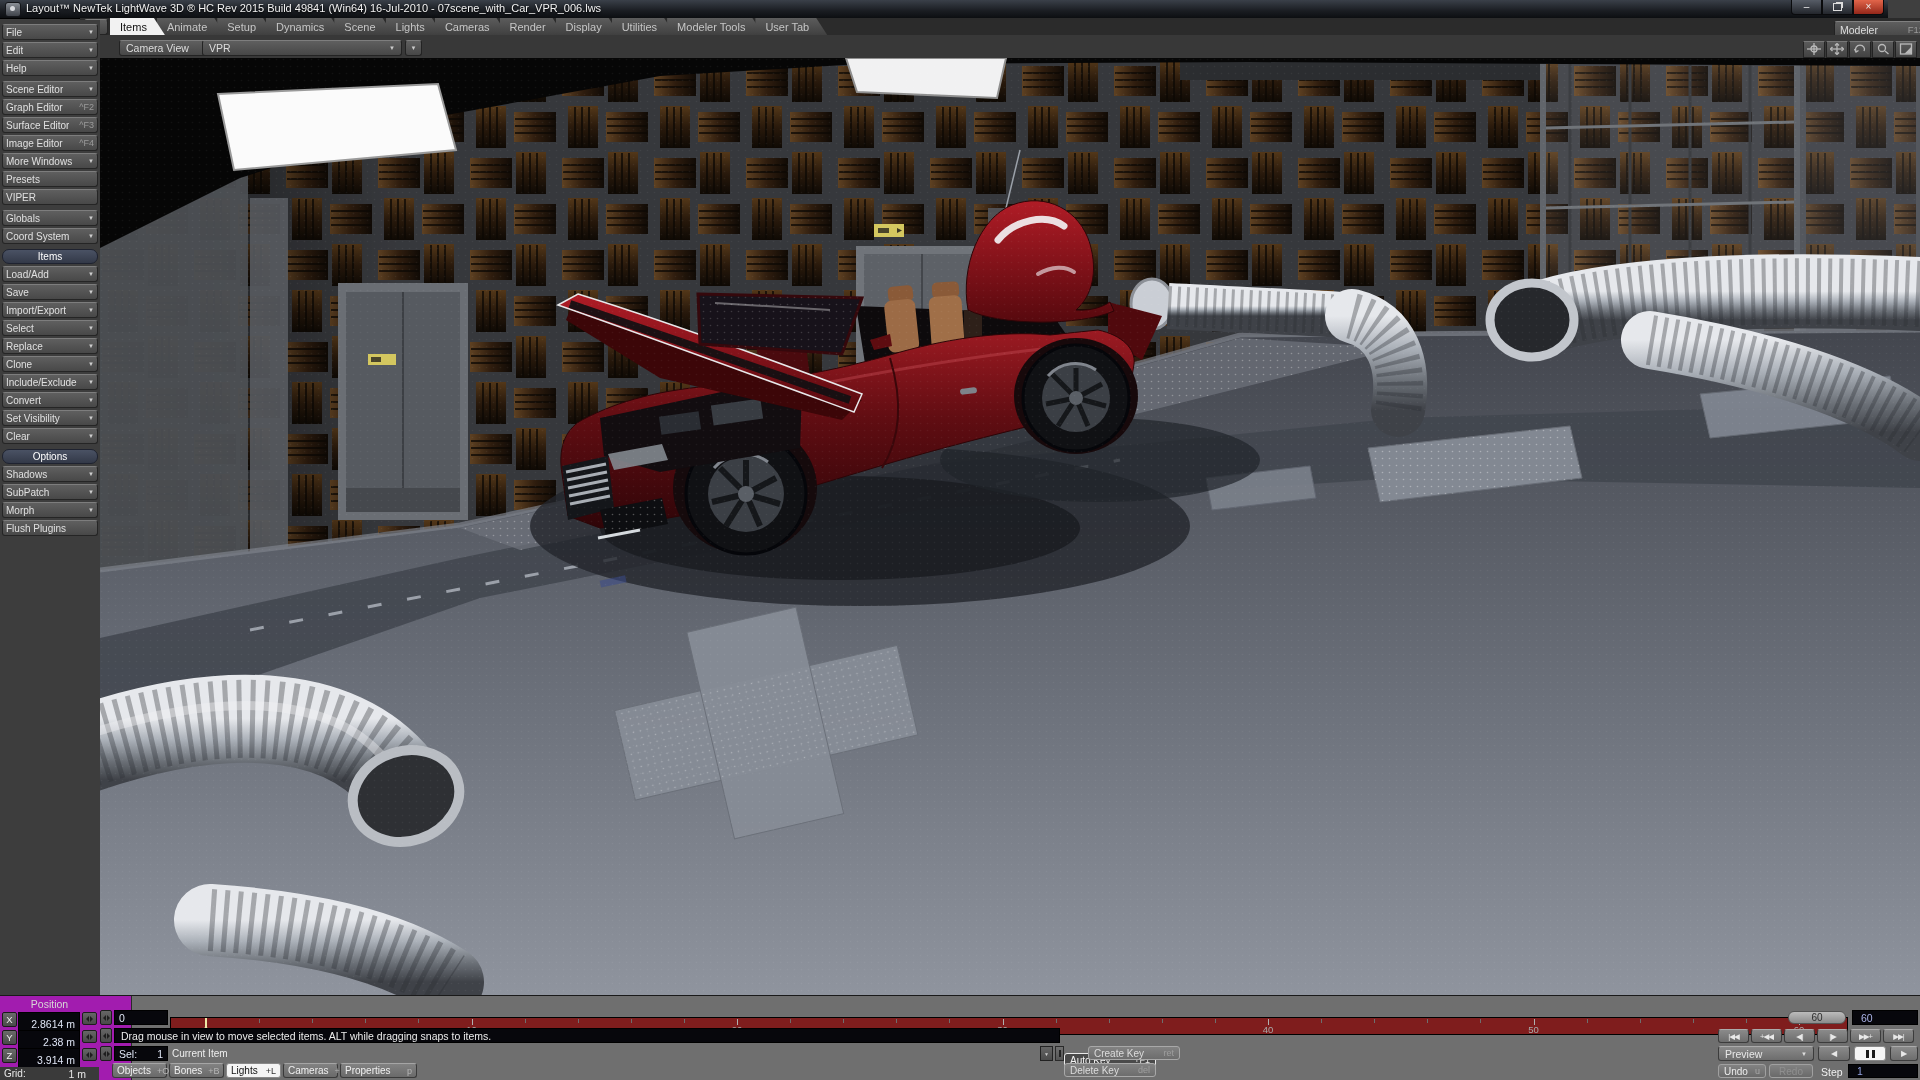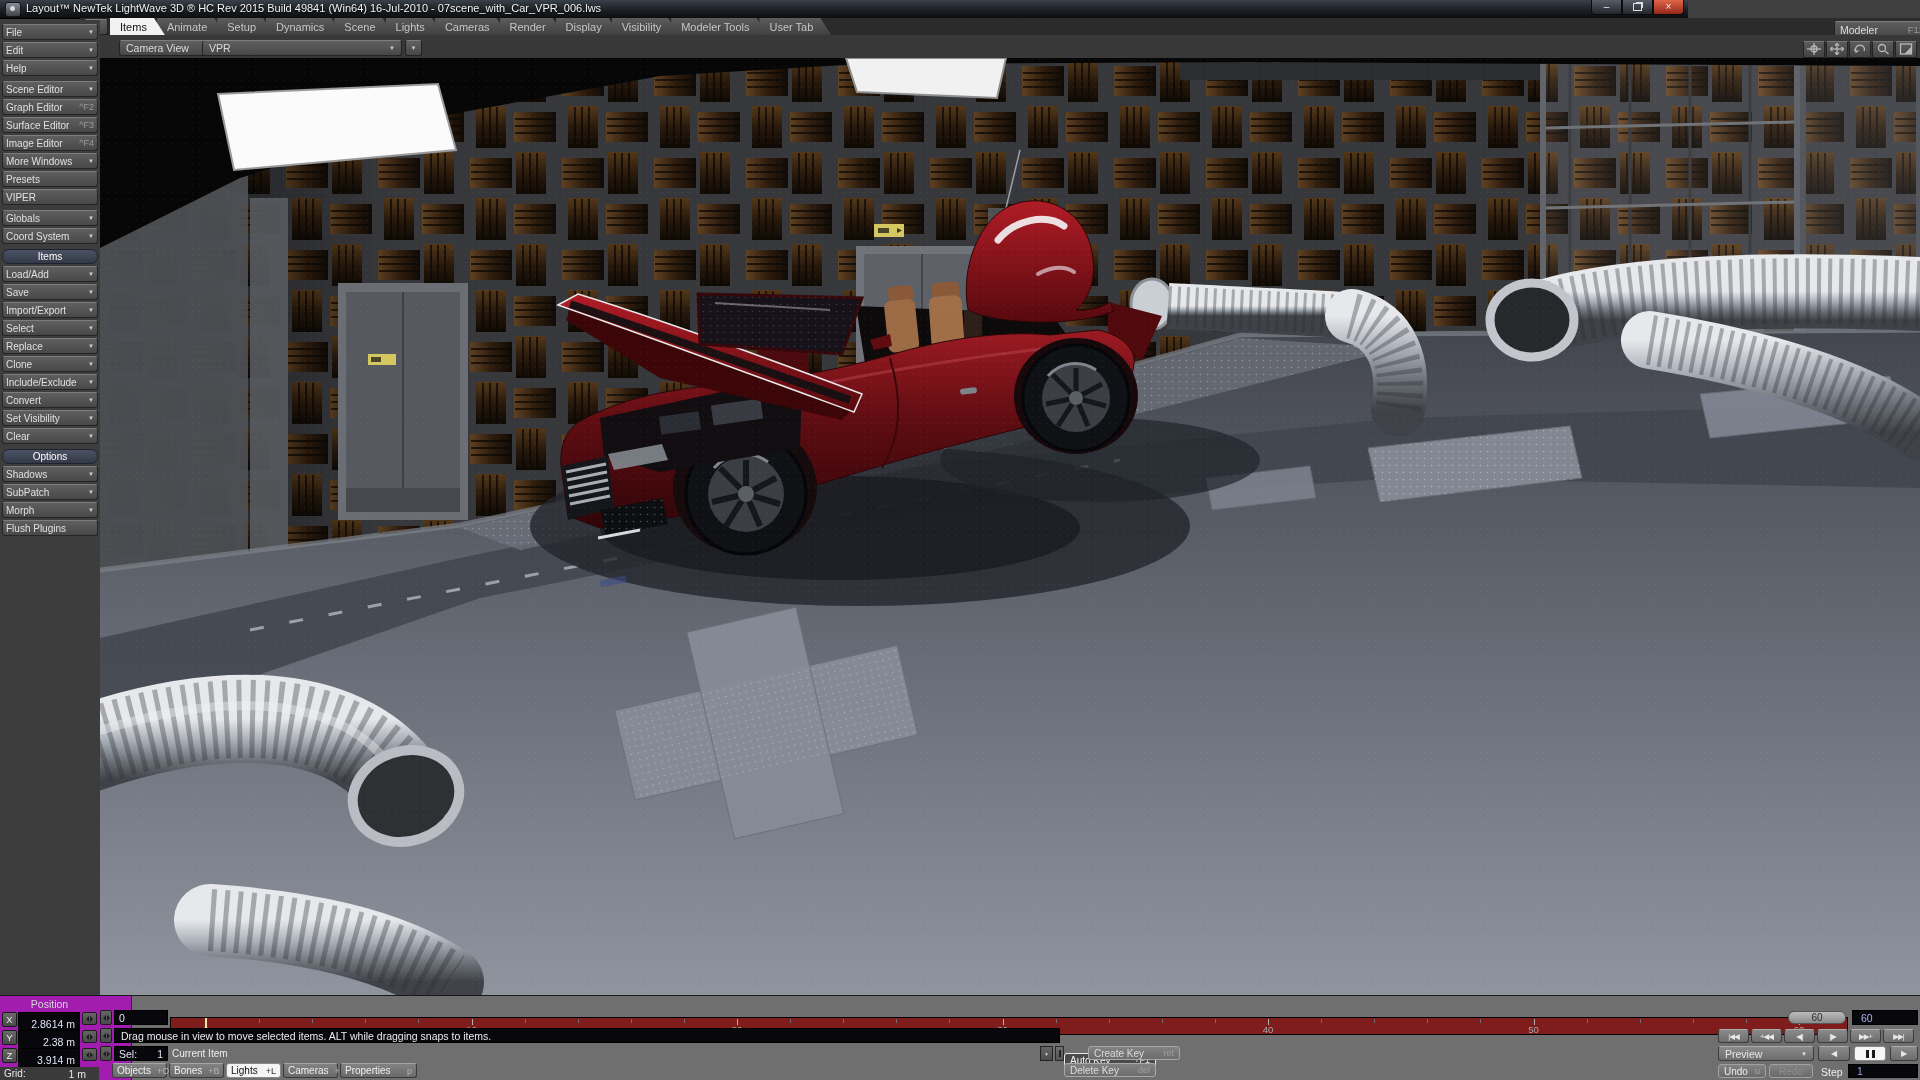--- a/index.html
+++ b/index.html
@@ -1,19 +1,19 @@
 <!DOCTYPE html>
 <html><head>
 <meta charset="utf-8">
 <style>
   html,body{margin:0;padding:0;background:#222;}
   #app{position:relative;width:1920px;height:1080px;background:#3f3f3f;overflow:hidden;
        font-family:"Liberation Sans","DejaVu Sans",sans-serif;color:#ddd;-webkit-font-smoothing:antialiased;}
   
-  #titlebar{position:absolute;left:0;top:0;width:1688px;height:18px;
+  #titlebar{position:absolute;left:0;top:0;width:1888px;height:18px;
     background:linear-gradient(#3a4049,#1a1d22 60%,#0c0e11);border-bottom:1px solid #000;}
   #appicon{position:absolute;left:5px;top:2px;width:14px;height:13px;border-radius:3px;
     background:linear-gradient(#8a8f96,#3f434a);border:1px solid #14161a;}
   #appicon:after{content:"";position:absolute;left:4px;top:3px;width:5px;height:5px;border-radius:50%;background:#d8dade;}
   #title{position:absolute;left:26px;top:2px;font-size:11px;color:#f2f2f2;text-shadow:0 1px 2px #000;white-space:nowrap;}
   #winbtns{position:absolute;right:4px;top:0;display:flex;}
   .wbtn{width:29px;height:14px;display:flex;align-items:center;justify-content:center;
     background:linear-gradient(#565c66,#23262c);border:1px solid #0a0b0d;border-top:none;color:#eee;
     font-size:10px;line-height:10px;}
   .wbtn.close{background:linear-gradient(#e2654a,#93271a);border-bottom-right-radius:4px;}
@@ -170,21 +170,21 @@
     <div id="tabs">
         <div class="tab active">Items</div>
         <div class="tab">Animate</div>
         <div class="tab">Setup</div>
         <div class="tab">Dynamics</div>
         <div class="tab">Scene</div>
         <div class="tab">Lights</div>
         <div class="tab">Cameras</div>
         <div class="tab">Render</div>
         <div class="tab">Display</div>
-        <div class="tab">Visibility</div>
+        <div class="tab">Utilities</div>
         <div class="tab">Modeler Tools</div>
         <div class="tab">User Tab</div>
       </div>
   </div>
 
   <div id="modeler">
     <span>Modeler</span>
     <span class="sc">F12</span>
   </div>
 

